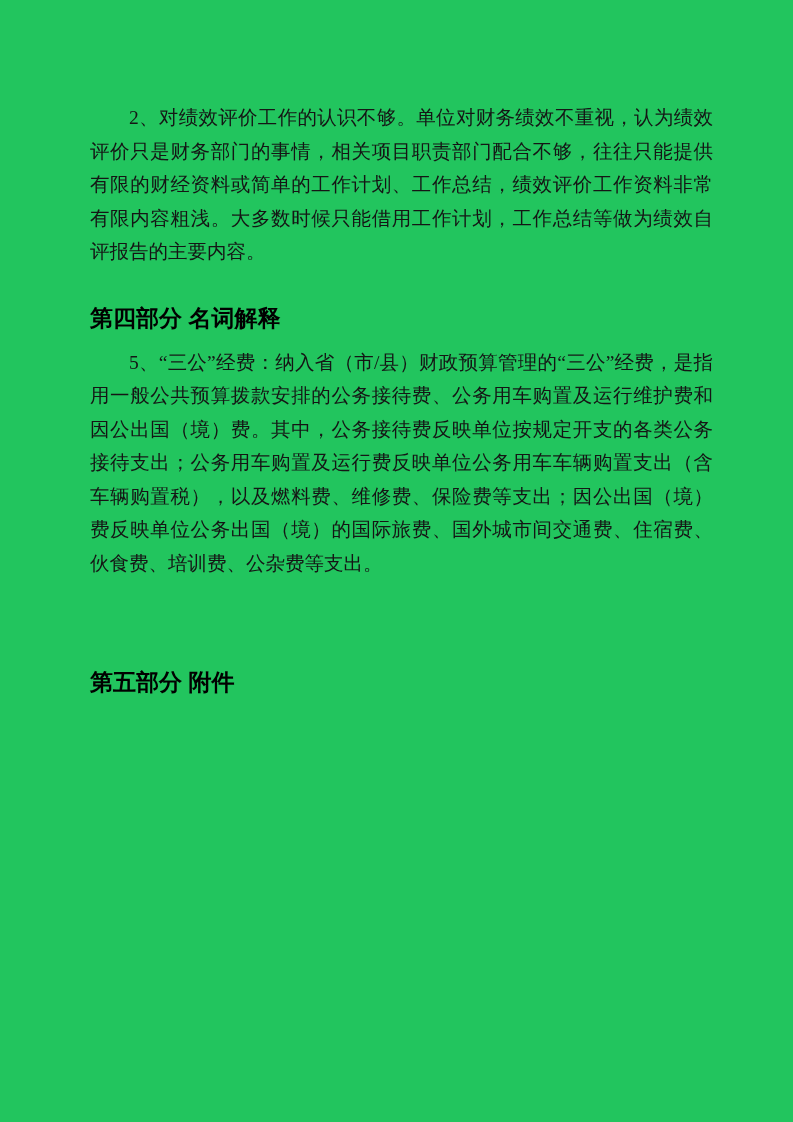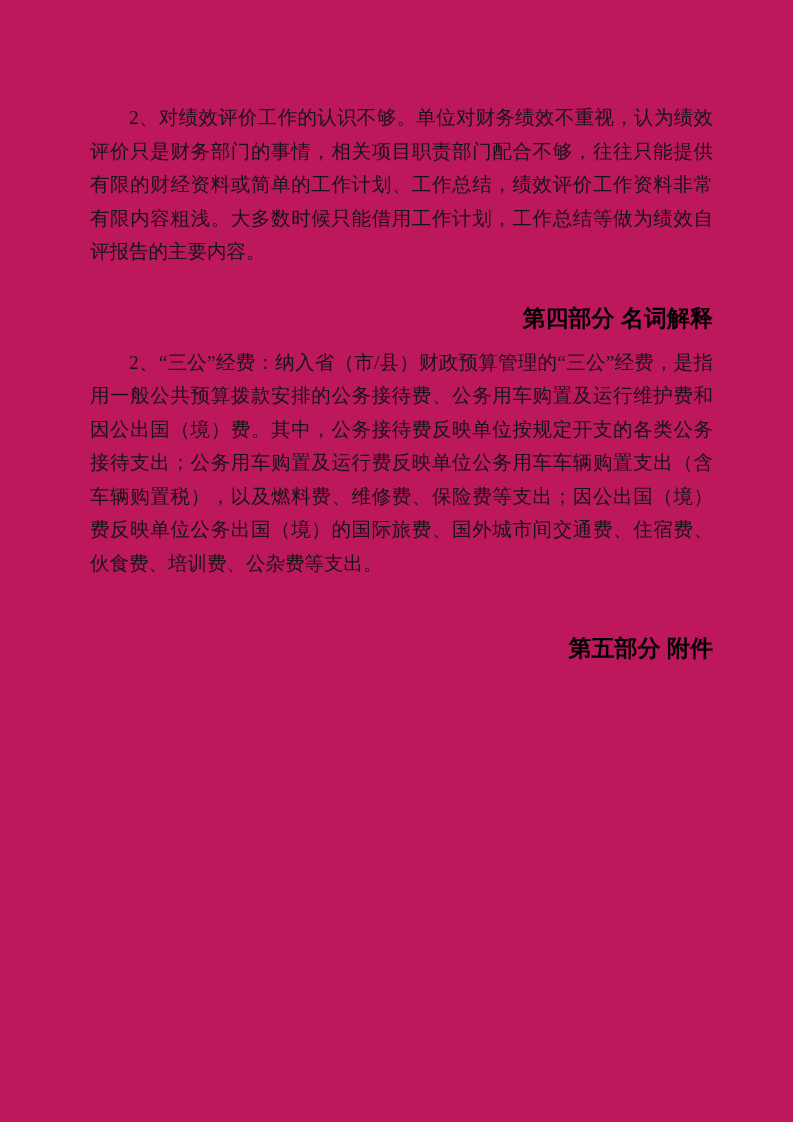--- a/index.html
+++ b/index.html
@@ -4,21 +4,21 @@
 <style>
   html, body {
     margin: 0;
     padding: 0;
     background: #ffffff;
   }
   .page {
     position: relative;
     width: 793px;
     height: 1122px;
-    background: #be185d;
+    background: #22c55e;
     overflow: hidden;
     font-family: "Liberation Serif", "DejaVu Serif", serif;
     color: #151515;
   }
   .content {
     position: absolute;
     left: 90px;
     top: 101px;
     width: 623px;
   }
@@ -28,38 +28,38 @@
     line-height: 33.5px;
     text-align: justify;
     text-indent: 2em;
     word-break: break-all;
   }
   .sec-heading {
     margin: 37px 0 16px 0;
     font-size: 23px;
     line-height: 24px;
     font-weight: bold;
-    text-align: right;
+    text-align: left;
     color: #000000;
     font-family: "Liberation Sans", "DejaVu Sans", sans-serif;
   }
   .heading-five {
-    margin-top: 56px;
+    margin-top: 90px;
   }
 </style>
 </head>
 <body>
 
 <div class="page">
   <div class="content">
 
     <p class="body-par">2、对绩效评价工作的认识不够。单位对财务绩效不重视，认为绩效评价只是财务部门的事情，相关项目职责部门配合不够，往往只能提供有限的财经资料或简单的工作计划、工作总结，绩效评价工作资料非常有限内容粗浅。大多数时候只能借用工作计划，工作总结等做为绩效自评报告的主要内容。</p>
 
 
     <h2 class="sec-heading">第四部分 名词解释</h2>
 
-    <p class="body-par">2、“三公”经费：纳入省（市/县）财政预算管理的“三公”经费，是指用一般公共预算拨款安排的公务接待费、公务用车购置及运行维护费和因公出国（境）费。其中，公务接待费反映单位按规定开支的各类公务接待支出；公务用车购置及运行费反映单位公务用车车辆购置支出（含车辆购置税），以及燃料费、维修费、保险费等支出；因公出国（境）费反映单位公务出国（境）的国际旅费、国外城市间交通费、住宿费、伙食费、培训费、公杂费等支出。</p>
+    <p class="body-par">5、“三公”经费：纳入省（市/县）财政预算管理的“三公”经费，是指用一般公共预算拨款安排的公务接待费、公务用车购置及运行维护费和因公出国（境）费。其中，公务接待费反映单位按规定开支的各类公务接待支出；公务用车购置及运行费反映单位公务用车车辆购置支出（含车辆购置税），以及燃料费、维修费、保险费等支出；因公出国（境）费反映单位公务出国（境）的国际旅费、国外城市间交通费、住宿费、伙食费、培训费、公杂费等支出。</p>
 
 
     <h2 class="sec-heading heading-five">第五部分 附件</h2>
 
   </div>
 </div>
 
 </body></html>

